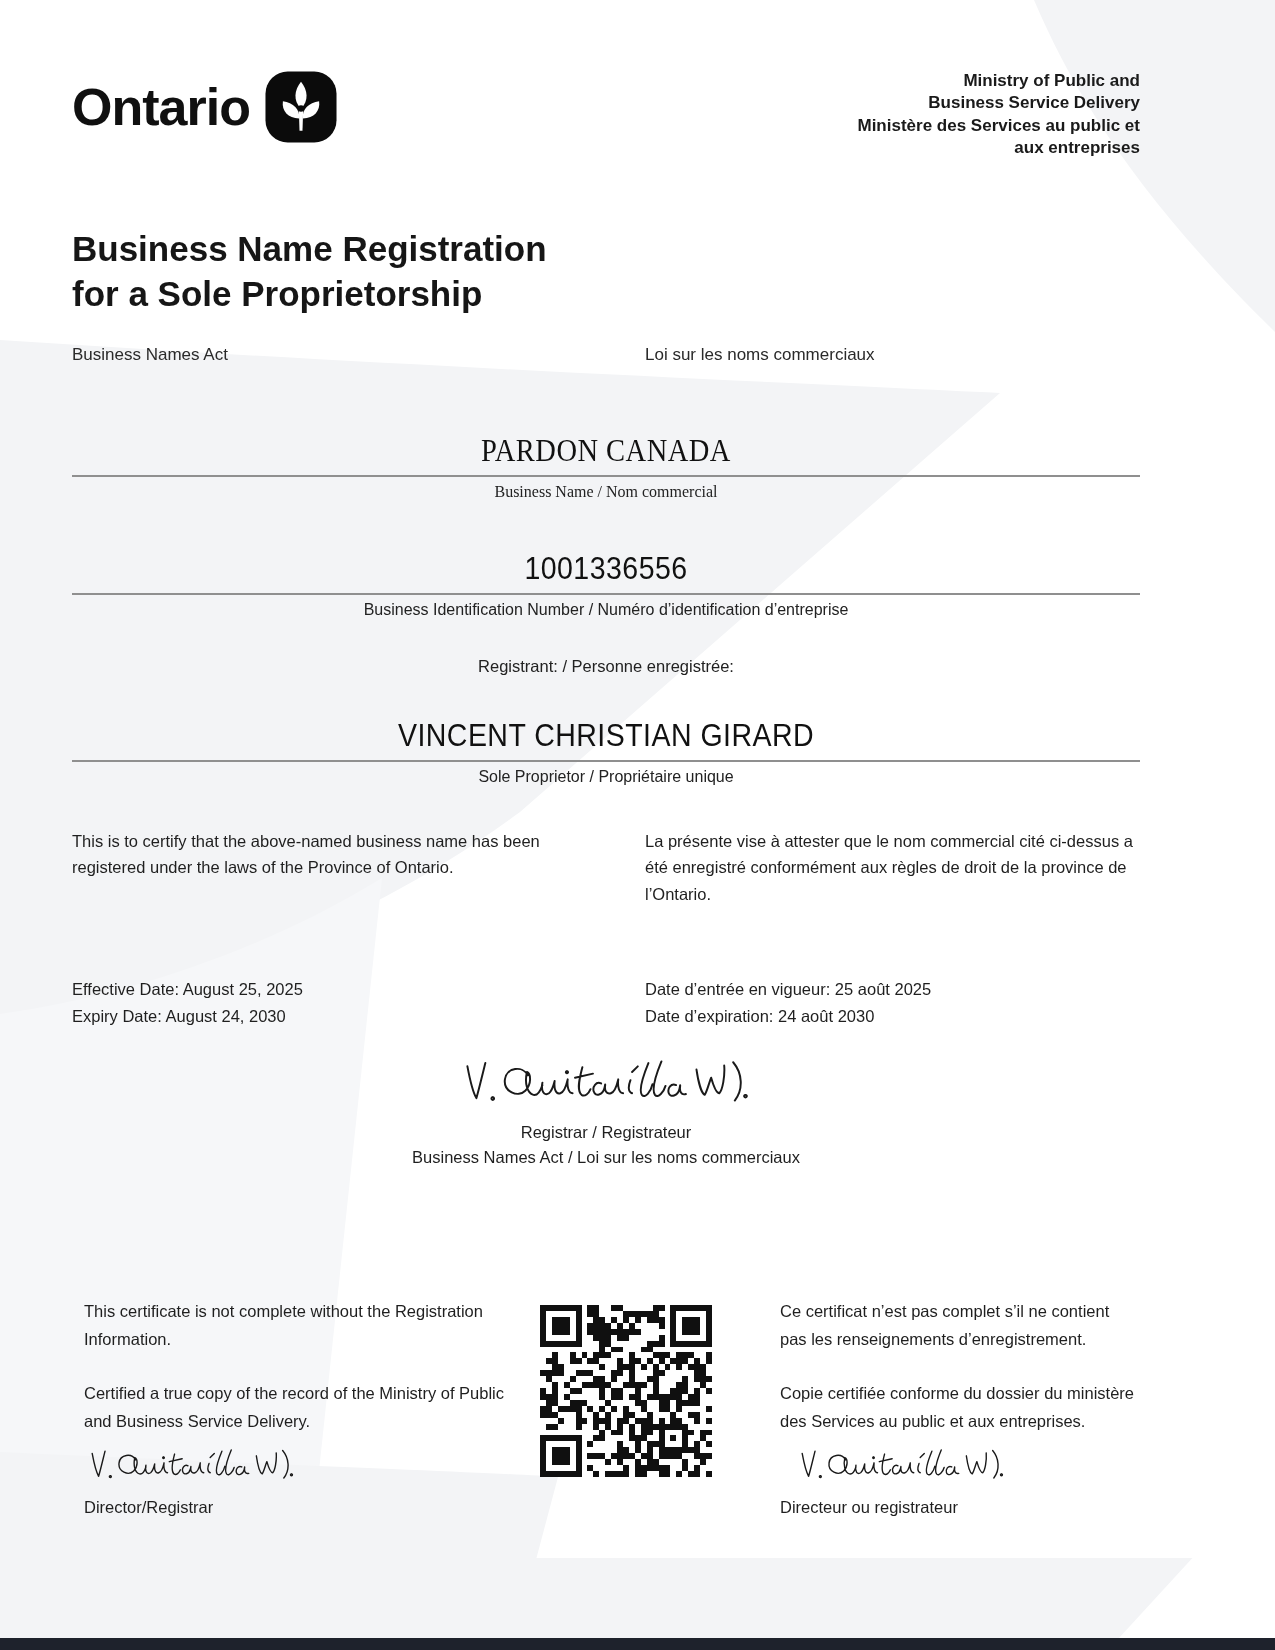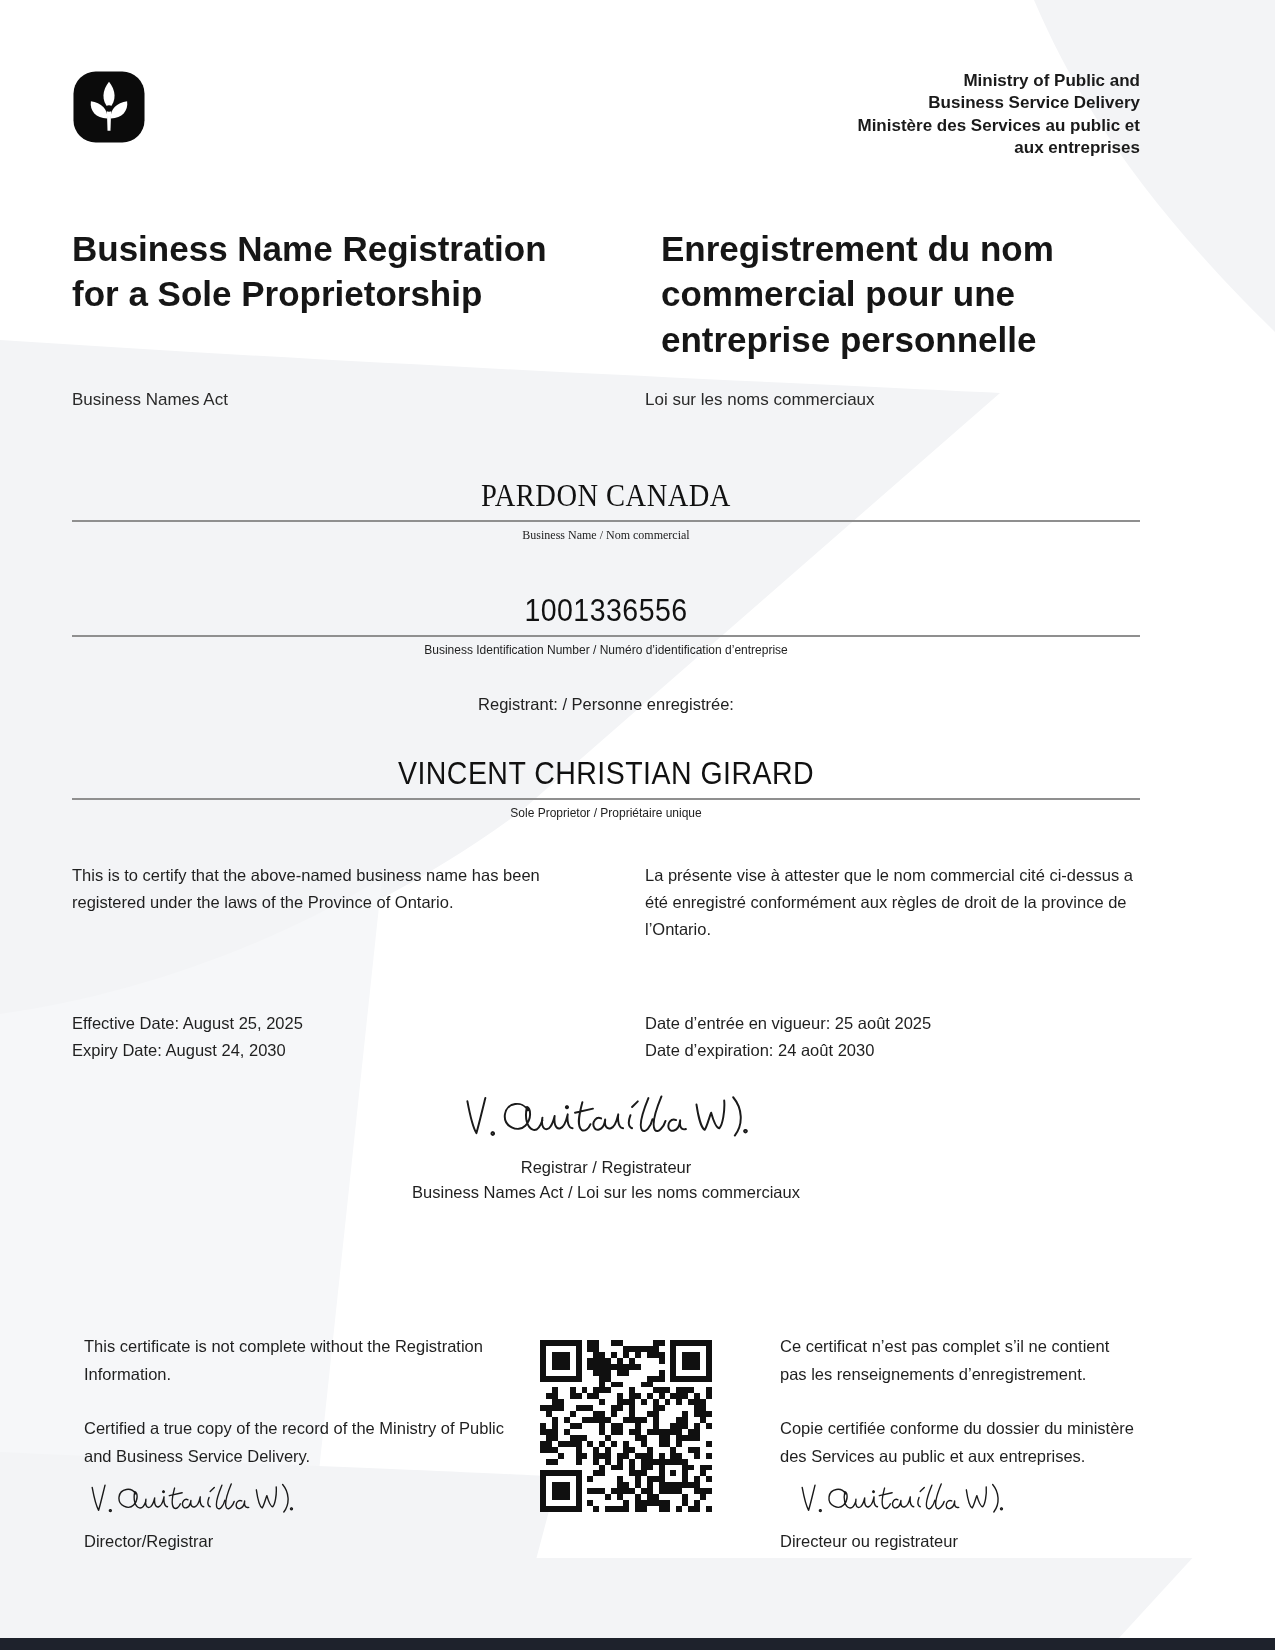--- a/index.html
+++ b/index.html
@@ -25,21 +25,21 @@
   .act { font-size:17px; color:#2a2a2a; }
 
   
   .field { text-align:center; }
   .field-value {
     font-size:31px; font-weight:400; color:#111; letter-spacing:0.5px;
     transform:scaleX(0.92); transform-origin:center;
     padding-bottom:6px;
   }
   .field-rule { border:none; border-top:2px solid #8f8f8f; margin:0; }
-  .field-label { font-size:12px; color:#222; margin-top:6px; }
+  .field-label { font-size:16px; color:#222; margin-top:6px; }
 
   .registrant-heading { text-align:center; font-size:16.5px; color:#222; margin-top:38px; }
 
   
   .certify-row { display:grid; grid-template-columns:573px 1fr; margin-top:42px; }
   .certify { font-size:16.5px; line-height:1.62; color:#1f1f1f; max-width:505px; }
 
   
   .dates-row { display:grid; grid-template-columns:573px 1fr; margin-top:32px; }
   .dates { font-size:16.5px; line-height:1.62; color:#1f1f1f;margin-top:36px; }
@@ -93,20 +93,21 @@
              M340,9 C351,22 353,42 342,56
              M355,49 a1.6,1.6 0 1,0 0.2,0"></path>
       </g>
     </defs>
   </svg>
 
   <div class="content">
 
     <div class="header">
       <div class="logo">
+        <span class="logo-text">Ontario</span>
         <svg class="logo-icon" viewBox="0 0 100 100" aria-hidden="true">
           <rect x="2" y="2" width="96" height="96" rx="30" fill="#0b0b0b"></rect>
           <g fill="#ffffff">
             <path d="M50 16 C59 27 61 42 50 52 C39 42 41 27 50 16 Z"></path>
             <path d="M24 44 C38 44 49 52 49 64 C34 66 24 57 24 44 Z" transform="rotate(8 37 54)"></path>
             <path d="M76 44 C62 44 51 52 51 64 C66 66 76 57 76 44 Z" transform="rotate(-8 63 54)"></path>
             <path d="M47 52 h6 l-1 30 h-4 Z"></path>
           </g>
           <g fill="#0b0b0b">
             <circle cx="50" cy="52" r="4.5"></circle>
@@ -116,21 +117,20 @@
       <div class="ministry">
         <div>Ministry of Public and</div>
         <div>Business Service Delivery</div>
         <div>Ministère des Services au public et</div>
         <div>aux entreprises</div>
       </div>
     </div>
 
     <div class="title-row">
       <h1 class="doc-title">Business Name Registration for a Sole Proprietorship</h1>
-      <h1 class="doc-title">Enregistrement du nom commercial pour une entreprise personnelle</h1>
     </div>
     <div class="act-row">
       <div class="act">Business Names Act</div>
       <div class="act">Loi sur les noms commerciaux</div>
     </div>
 
     <div class="field" style="margin-top:68px;font-family:Liberation Serif, serif;">
       <div class="field-value">PARDON CANADA</div>
       <hr class="field-rule">
       <div class="field-label">Business Name / Nom commercial</div>

